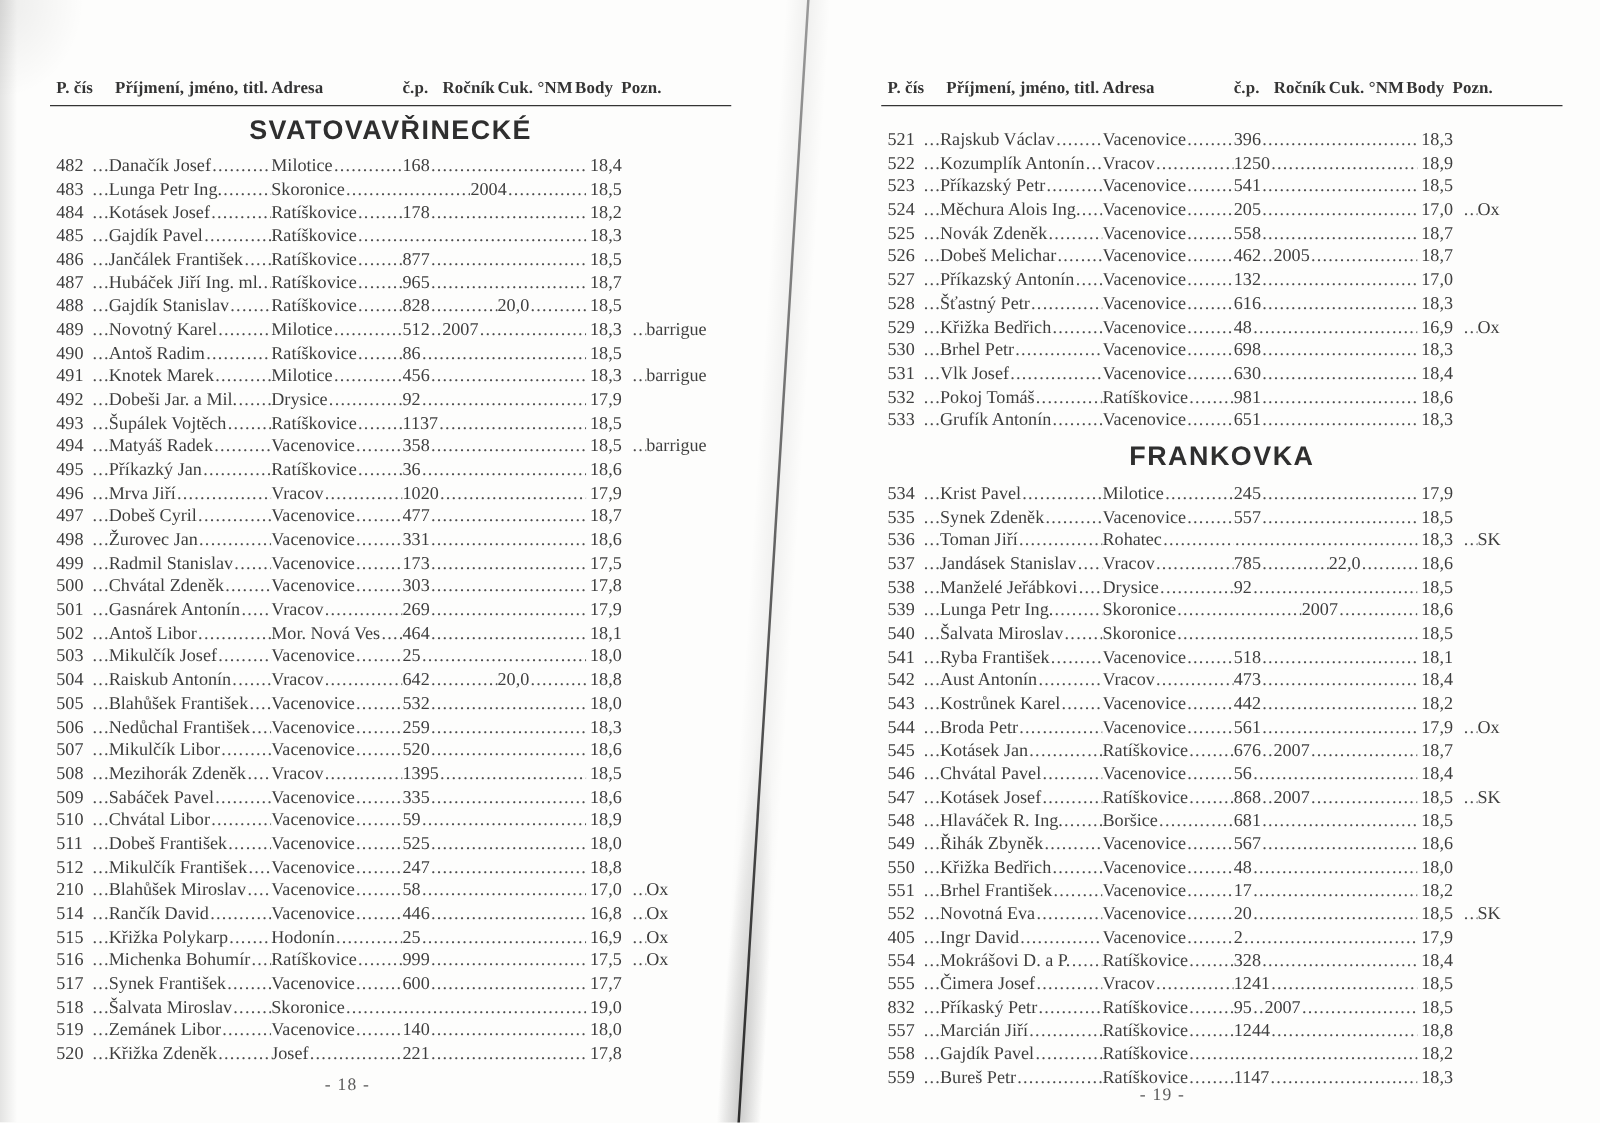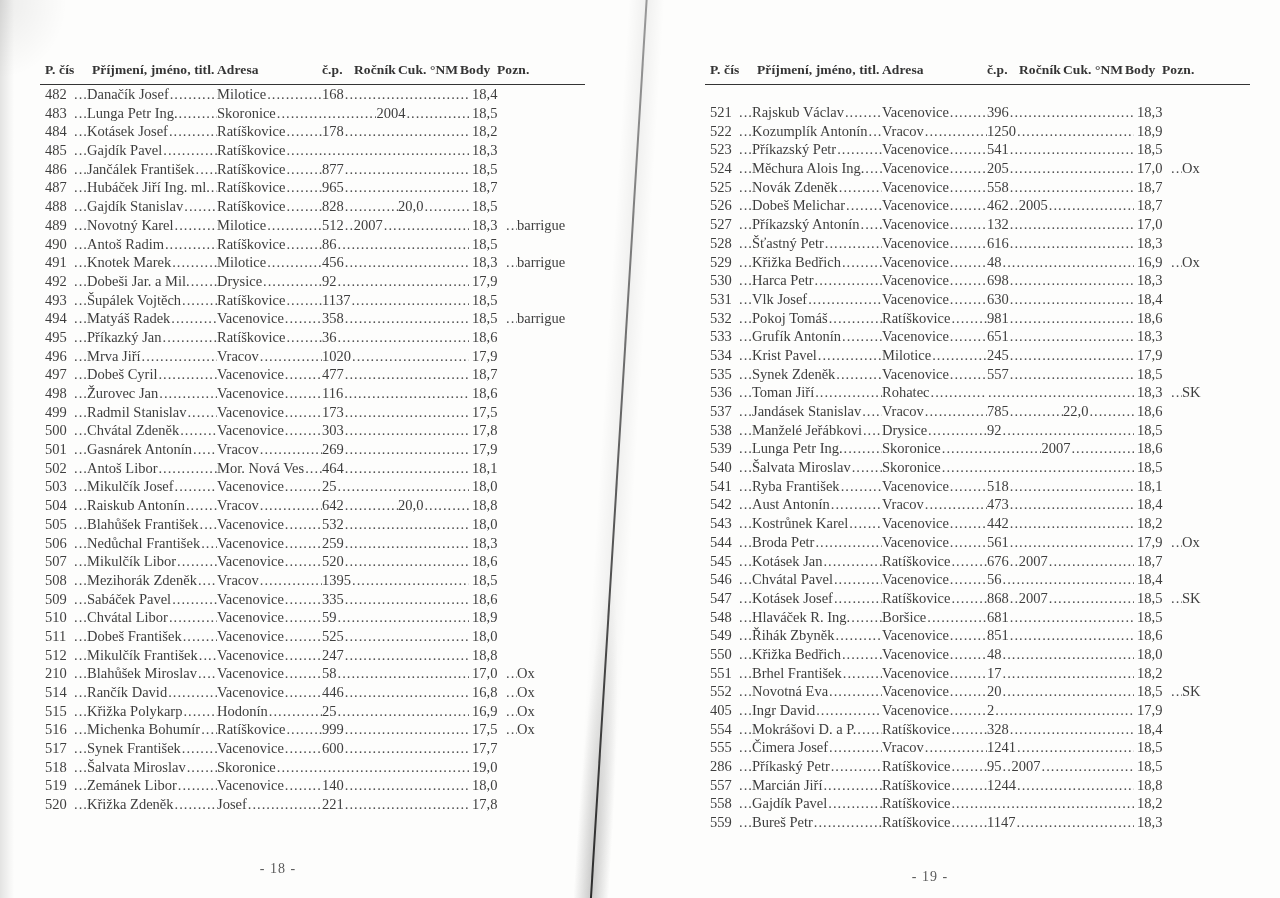--- a/index.html
+++ b/index.html
@@ -88,20 +88,21 @@
     <div class="colhead">
       <span class="ch ch0">P. čís</span>
       <span class="ch ch1">Příjmení, jméno, titl.</span>
       <span class="ch ch2">Adresa</span>
       <span class="ch ch3">č.p.</span>
       <span class="ch ch4">Ročník</span>
       <span class="ch ch5">Cuk. °NM</span>
       <span class="ch ch6">Body</span>
       <span class="ch ch7">Pozn.</span>
     </div>
+    <div class="title-block">SVATOVAVŘINECKÉ</div>
     <div class="row">
       <span class="c-num txt">482</span>
       <span class="d d-fixed" style="width: 14px;"></span>
       <div class="c-name">
         <span class="txt">Danačík Josef</span>
         <span class="d" style="flex: 1 1 0%;"></span>
       </div>
       <div class="c-addr">
         <span class="txt">Milotice</span>
         <span class="d" style="flex: 1 1 0%;"></span>
@@ -401,21 +402,21 @@
       <span class="d d-fixed" style="width: 14px;"></span>
       <div class="c-name">
         <span class="txt">Žurovec Jan</span>
         <span class="d" style="flex: 1 1 0%;"></span>
       </div>
       <div class="c-addr">
         <span class="txt">Vacenovice</span>
         <span class="d" style="flex: 1 1 0%;"></span>
       </div>
       <div class="c-mid">
-        <span class="txt">116</span>
+        <span class="txt">331</span>
         <span class="d" style="flex: 1 1 0%;"></span>
       </div>
       <div class="c-body txt">18,6</div>
       <div class="c-pozn"></div>
     </div>
     <div class="row">
       <span class="c-num txt">499</span>
       <span class="d d-fixed" style="width: 14px;"></span>
       <div class="c-name">
         <span class="txt">Radmil Stanislav</span>
@@ -1003,21 +1004,21 @@
       <div class="c-body txt">16,9</div>
       <div class="c-pozn">
         <span class="d d-fixed" style="width: 12px;"></span>
         <span class="txt">Ox</span>
       </div>
     </div>
     <div class="row">
       <span class="c-num txt">530</span>
       <span class="d d-fixed" style="width: 14px;"></span>
       <div class="c-name">
-        <span class="txt">Harca Petr</span>
+        <span class="txt">Brhel Petr</span>
         <span class="d" style="flex: 1 1 0%;"></span>
       </div>
       <div class="c-addr">
         <span class="txt">Vacenovice</span>
         <span class="d" style="flex: 1 1 0%;"></span>
       </div>
       <div class="c-mid">
         <span class="txt">698</span>
         <span class="d" style="flex: 1 1 0%;"></span>
       </div>
@@ -1071,20 +1072,21 @@
         <span class="txt">Vacenovice</span>
         <span class="d" style="flex: 1 1 0%;"></span>
       </div>
       <div class="c-mid">
         <span class="txt">651</span>
         <span class="d" style="flex: 1 1 0%;"></span>
       </div>
       <div class="c-body txt">18,3</div>
       <div class="c-pozn"></div>
     </div>
+    <div class="title-block mid">FRANKOVKA</div>
     <div class="row">
       <span class="c-num txt">534</span>
       <span class="d d-fixed" style="width: 14px;"></span>
       <div class="c-name">
         <span class="txt">Krist Pavel</span>
         <span class="d" style="flex: 1 1 0%;"></span>
       </div>
       <div class="c-addr">
         <span class="txt">Milotice</span>
         <span class="d" style="flex: 1 1 0%;"></span>
@@ -1367,21 +1369,21 @@
       <span class="d d-fixed" style="width: 14px;"></span>
       <div class="c-name">
         <span class="txt">Řihák Zbyněk</span>
         <span class="d" style="flex: 1 1 0%;"></span>
       </div>
       <div class="c-addr">
         <span class="txt">Vacenovice</span>
         <span class="d" style="flex: 1 1 0%;"></span>
       </div>
       <div class="c-mid">
-        <span class="txt">851</span>
+        <span class="txt">567</span>
         <span class="d" style="flex: 1 1 0%;"></span>
       </div>
       <div class="c-body txt">18,6</div>
       <div class="c-pozn"></div>
     </div>
     <div class="row">
       <span class="c-num txt">550</span>
       <span class="d d-fixed" style="width: 14px;"></span>
       <div class="c-name">
         <span class="txt">Křižka Bedřich</span>
@@ -1485,21 +1487,21 @@
         <span class="d" style="flex: 1 1 0%;"></span>
       </div>
       <div class="c-mid">
         <span class="txt">1241</span>
         <span class="d" style="flex: 1 1 0%;"></span>
       </div>
       <div class="c-body txt">18,5</div>
       <div class="c-pozn"></div>
     </div>
     <div class="row">
-      <span class="c-num txt">286</span>
+      <span class="c-num txt">832</span>
       <span class="d d-fixed" style="width: 14px;"></span>
       <div class="c-name">
         <span class="txt">Příkaský Petr</span>
         <span class="d" style="flex: 1 1 0%;"></span>
       </div>
       <div class="c-addr">
         <span class="txt">Ratíškovice</span>
         <span class="d" style="flex: 1 1 0%;"></span>
       </div>
       <div class="c-mid">

